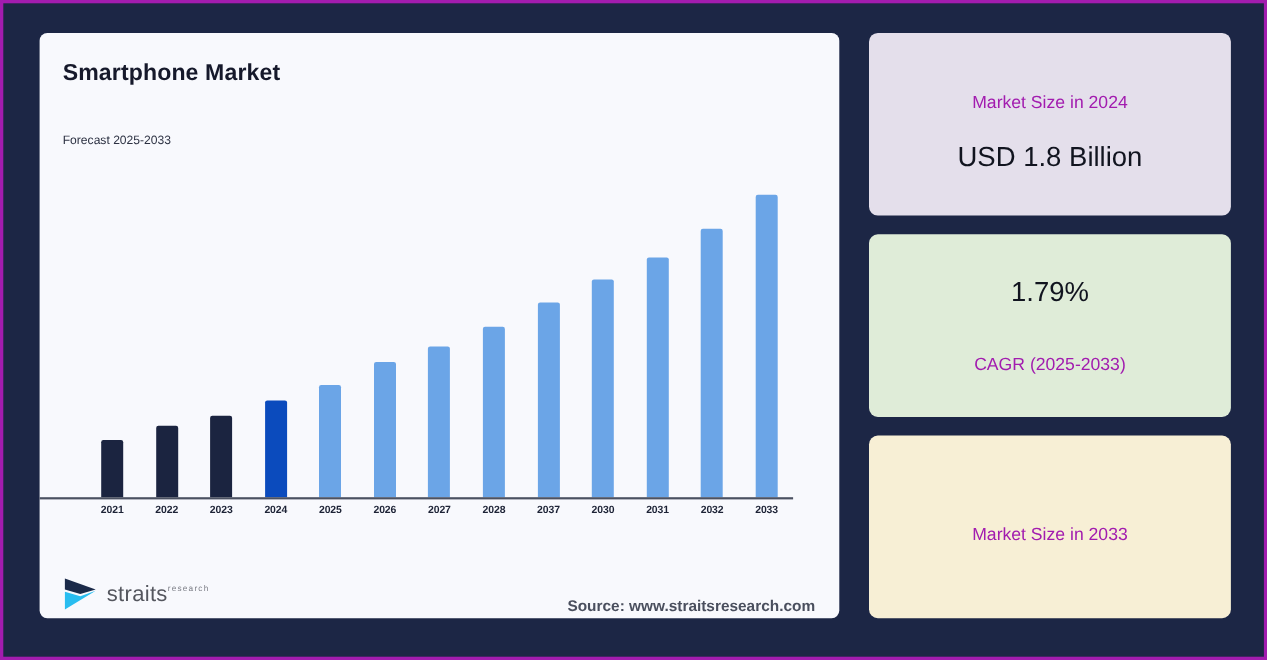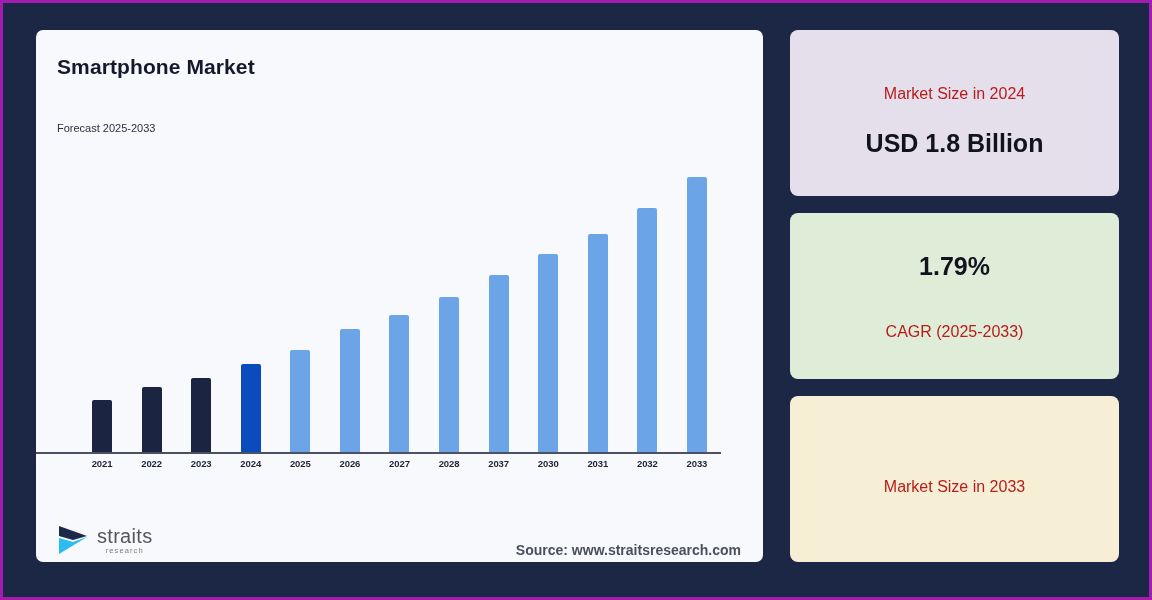--- a/index.html
+++ b/index.html
@@ -120,21 +120,20 @@
     align-items: center;
     gap: 6px;
   }
   #logo-mark {
     width: 34px;
     height: 30px;
     flex: none;
   }
   #logo-text {
     display: flex;
-    flex-direction: column;
     line-height: 1;
   }
   #logo-word {
     font-size: 20px;
     color: #54565e;
     letter-spacing: 0.3px;
   }
   #logo-sub {
     font-size: 7.5px;
     color: #7b7d85;
@@ -167,26 +166,26 @@
     border-radius: 8px;
     display: flex;
     flex-direction: column;
     align-items: center;
     justify-content: center;
     gap: 26px;
     box-sizing: border-box;
   }
   .card-caption {
     font-size: 16px;
-    color: #b91c1c;
+    color: #a21caf;
     margin-top: 16px;
   }
   .card-value {
     font-size: 25px;
-    font-weight: bold;
+    font-weight: normal;
     color: #11141f;
   }
 </style>
 </head>
 <body>
 
 <div id="infographic">
 
   <div id="chart-panel">
 

